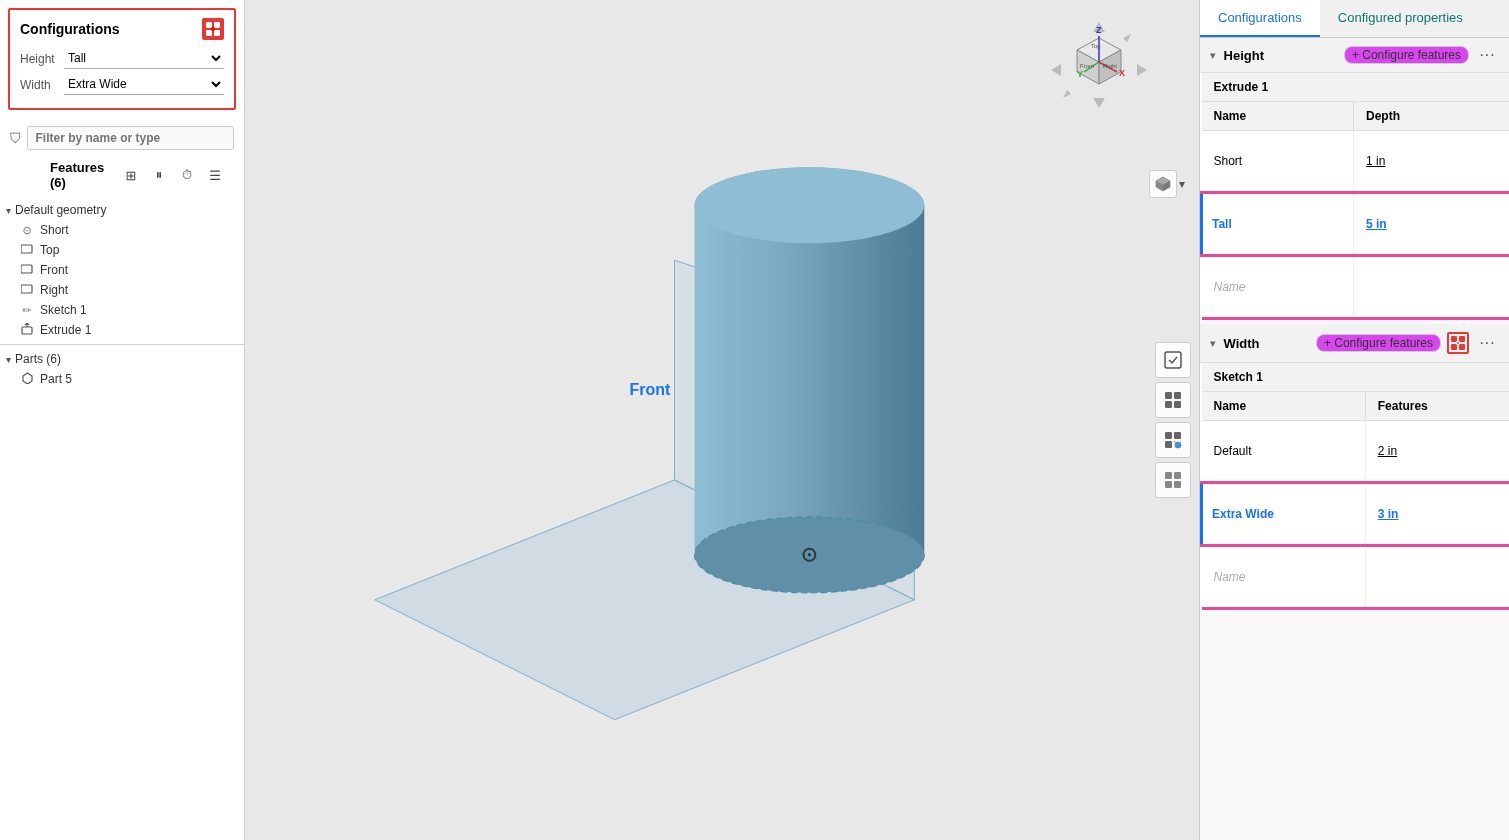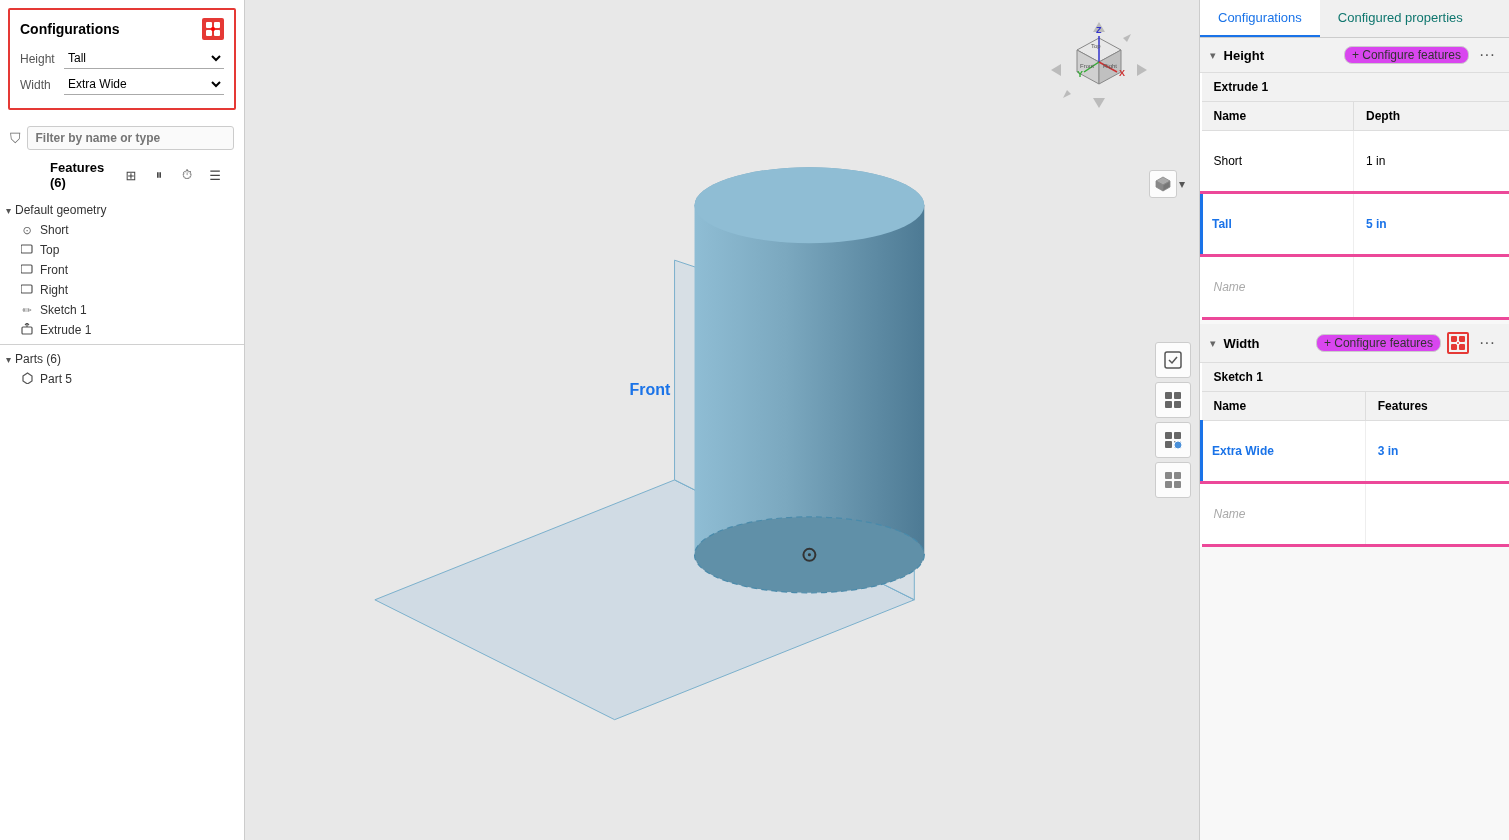--- a/index.html
+++ b/index.html
@@ -263,21 +263,21 @@
       border-bottom: 1px solid #ddd;
       border-right: 1px solid #ddd;
     }
     .config-table th:last-child { border-right: none; }
     .config-table td {
       padding: 23px 12px;
       font-size: 12px;
       border-bottom: 3px solid #ec4899;
       border-right: 1px solid #eee;
     }
-    .config-table td:last-child { border-right: none; }
+    .config-table td:last-child { border-right: none; text-decoration: underline; }
     .config-table tr.active-row td {
       color: #1a73e8;
       font-weight: 600;
       background: #fff;
     }
     .config-table tr.active-row td:first-child {
       border-left: 3px solid #1a73e8;
       padding-left: 9px;
     }
     .config-table tr.placeholder td {
@@ -601,20 +601,24 @@
       <thead>
         <tr>
           <th colspan="2" class="feature-col-header">Sketch 1</th>
         </tr>
         <tr>
           <th>Name</th>
           <th>Features</th>
         </tr>
       </thead>
       <tbody>
+        <tr>
+          <td>Default</td>
+          <td>2 in</td>
+        </tr>
         <tr class="active-row">
           <td>Extra Wide</td>
           <td>3 in</td>
         </tr>
         <tr class="placeholder">
           <td>Name</td>
           <td></td>
         </tr>
       </tbody>
     </table>

